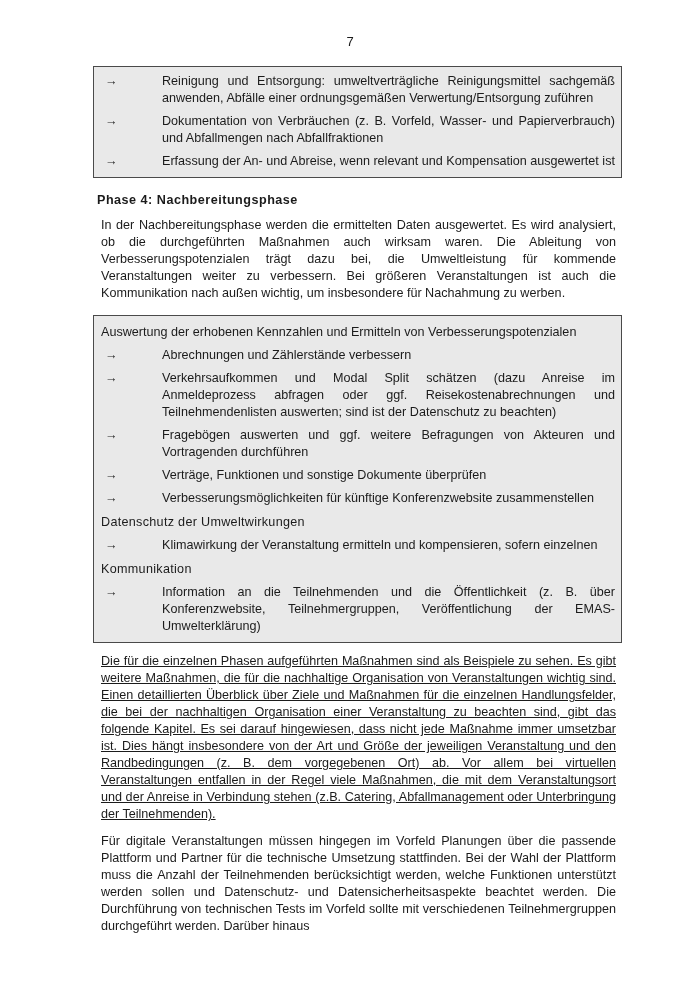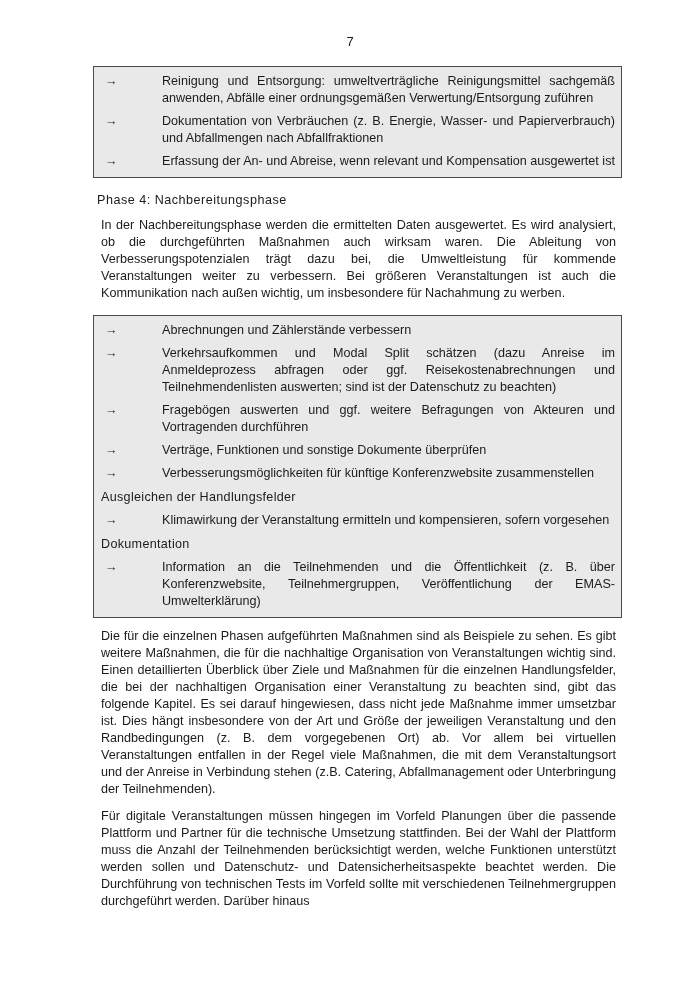--- a/index.html
+++ b/index.html
@@ -60,58 +60,59 @@
     margin: 3px 2px 5px 7px;
     text-align: justify;
     hyphens: auto;
   }
   .box-subheading {
     margin: 7px 2px 5px 7px;
     letter-spacing: 0.3px;
   }
   .phase-heading {
     font-size: 12.6px;
-    font-weight: normal;
+    font-weight: bold;
     letter-spacing: 0.5px;
     margin: 14px 0 8px 4px;
   }
   .para {
     text-align: justify;
     margin: 0 6px 10px 8px;
     hyphens: auto;
   }
   .box2 { margin-top: 13px; }
-  .para.first-after-box { margin-top: 10px; }
+  .para.first-after-box { margin-top: 10px; text-decoration: underline; }
 </style>
 </head>
 <body>
 
 <div class="page-number">7</div>
 
 <div class="content">
 
   <div class="gray-box box1">
     <div class="arrow-item">
       <span class="arrow">→</span>
       <span class="item-text">Reinigung und Entsorgung: umweltverträgliche Reinigungsmittel sachgemäß anwenden, Abfälle einer ordnungsgemäßen Verwertung/Entsorgung zuführen</span>
     </div>
     <div class="arrow-item">
       <span class="arrow">→</span>
-      <span class="item-text">Dokumentation von Verbräuchen (z. B. Energie, Wasser- und Papierverbrauch) und Abfallmengen nach Abfallfraktionen</span>
+      <span class="item-text">Dokumentation von Verbräuchen (z. B. Vorfeld, Wasser- und Papierverbrauch) und Abfallmengen nach Abfallfraktionen</span>
     </div>
     <div class="arrow-item">
       <span class="arrow">→</span>
       <span class="item-text">Erfassung der An- und Abreise, wenn relevant und Kompensation ausgewertet ist</span>
     </div>
   </div>
 
   <div class="phase-heading">Phase 4: Nachbereitungsphase</div>
   <p class="para">In der Nachbereitungsphase werden die ermittelten Daten ausgewertet. Es wird analysiert, ob die durchgeführten Maßnahmen auch wirksam waren. Die Ableitung von Verbesserungspotenzialen trägt dazu bei, die Umweltleistung für kommende Veranstaltungen weiter zu verbessern. Bei größeren Veranstaltungen ist auch die Kommunikation nach außen wichtig, um insbesondere für Nachahmung zu werben.</p>
 
   <div class="gray-box box2">
+    <div class="box-heading">Auswertung der erhobenen Kennzahlen und Ermitteln von Verbesserungspotenzialen</div>
 
     <div class="arrow-item">
       <span class="arrow">→</span>
       <span class="item-text">Abrechnungen und Zählerstände verbessern</span>
     </div>
     <div class="arrow-item">
       <span class="arrow">→</span>
       <span class="item-text">Verkehrsaufkommen und Modal Split schätzen (dazu Anreise im Anmeldeprozess abfragen oder ggf. Reisekostenabrechnungen und Teilnehmendenlisten auswerten; sind ist der Datenschutz zu beachten)</span>
     </div>
     <div class="arrow-item">
@@ -120,28 +121,28 @@
     </div>
     <div class="arrow-item">
       <span class="arrow">→</span>
       <span class="item-text">Verträge, Funktionen und sonstige Dokumente überprüfen</span>
     </div>
     <div class="arrow-item">
       <span class="arrow">→</span>
       <span class="item-text">Verbesserungsmöglichkeiten für künftige Konferenzwebsite zusammenstellen</span>
     </div>
 
-    <div class="box-subheading">Ausgleichen der Handlungsfelder</div>
+    <div class="box-subheading">Datenschutz der Umweltwirkungen</div>
 
     <div class="arrow-item">
       <span class="arrow">→</span>
-      <span class="item-text">Klimawirkung der Veranstaltung ermitteln und kompensieren, sofern vorgesehen</span>
+      <span class="item-text">Klimawirkung der Veranstaltung ermitteln und kompensieren, sofern einzelnen</span>
     </div>
 
-    <div class="box-subheading">Dokumentation</div>
+    <div class="box-subheading">Kommunikation</div>
 
     <div class="arrow-item">
       <span class="arrow">→</span>
       <span class="item-text">Information an die Teilnehmenden und die Öffentlichkeit (z. B. über Konferenzwebsite, Teilnehmergruppen, Veröffentlichung der EMAS- Umwelterklärung)</span>
     </div>
   </div>
 
   <p class="para first-after-box">Die für die einzelnen Phasen aufgeführten Maßnahmen sind als Beispiele zu sehen. Es gibt weitere Maßnahmen, die für die nachhaltige Organisation von Veranstaltungen wichtig sind. Einen detaillierten Überblick über Ziele und Maßnahmen für die einzelnen Handlungsfelder, die bei der nachhaltigen Organisation einer Veranstaltung zu beachten sind, gibt das folgende Kapitel. Es sei darauf hingewiesen, dass nicht jede Maßnahme immer umsetzbar ist. Dies hängt insbesondere von der Art und Größe der jeweiligen Veranstaltung und den Randbedingungen (z. B. dem vorgegebenen Ort) ab. Vor allem bei virtuellen Veranstaltungen entfallen in der Regel viele Maßnahmen, die mit dem Veranstaltungsort und der Anreise in Verbindung stehen (z.B. Catering, Abfallmanagement oder Unterbringung der Teilnehmenden).</p>
   <p class="para">Für digitale Veranstaltungen müssen hingegen im Vorfeld Planungen über die passende Plattform und Partner für die technische Umsetzung stattfinden. Bei der Wahl der Plattform muss die Anzahl der Teilnehmenden berücksichtigt werden, welche Funktionen unterstützt werden sollen und Datenschutz- und Datensicherheitsaspekte beachtet werden. Die Durchführung von technischen Tests im Vorfeld sollte mit verschiedenen Teilnehmergruppen durchgeführt werden. Darüber hinaus</p>
 

